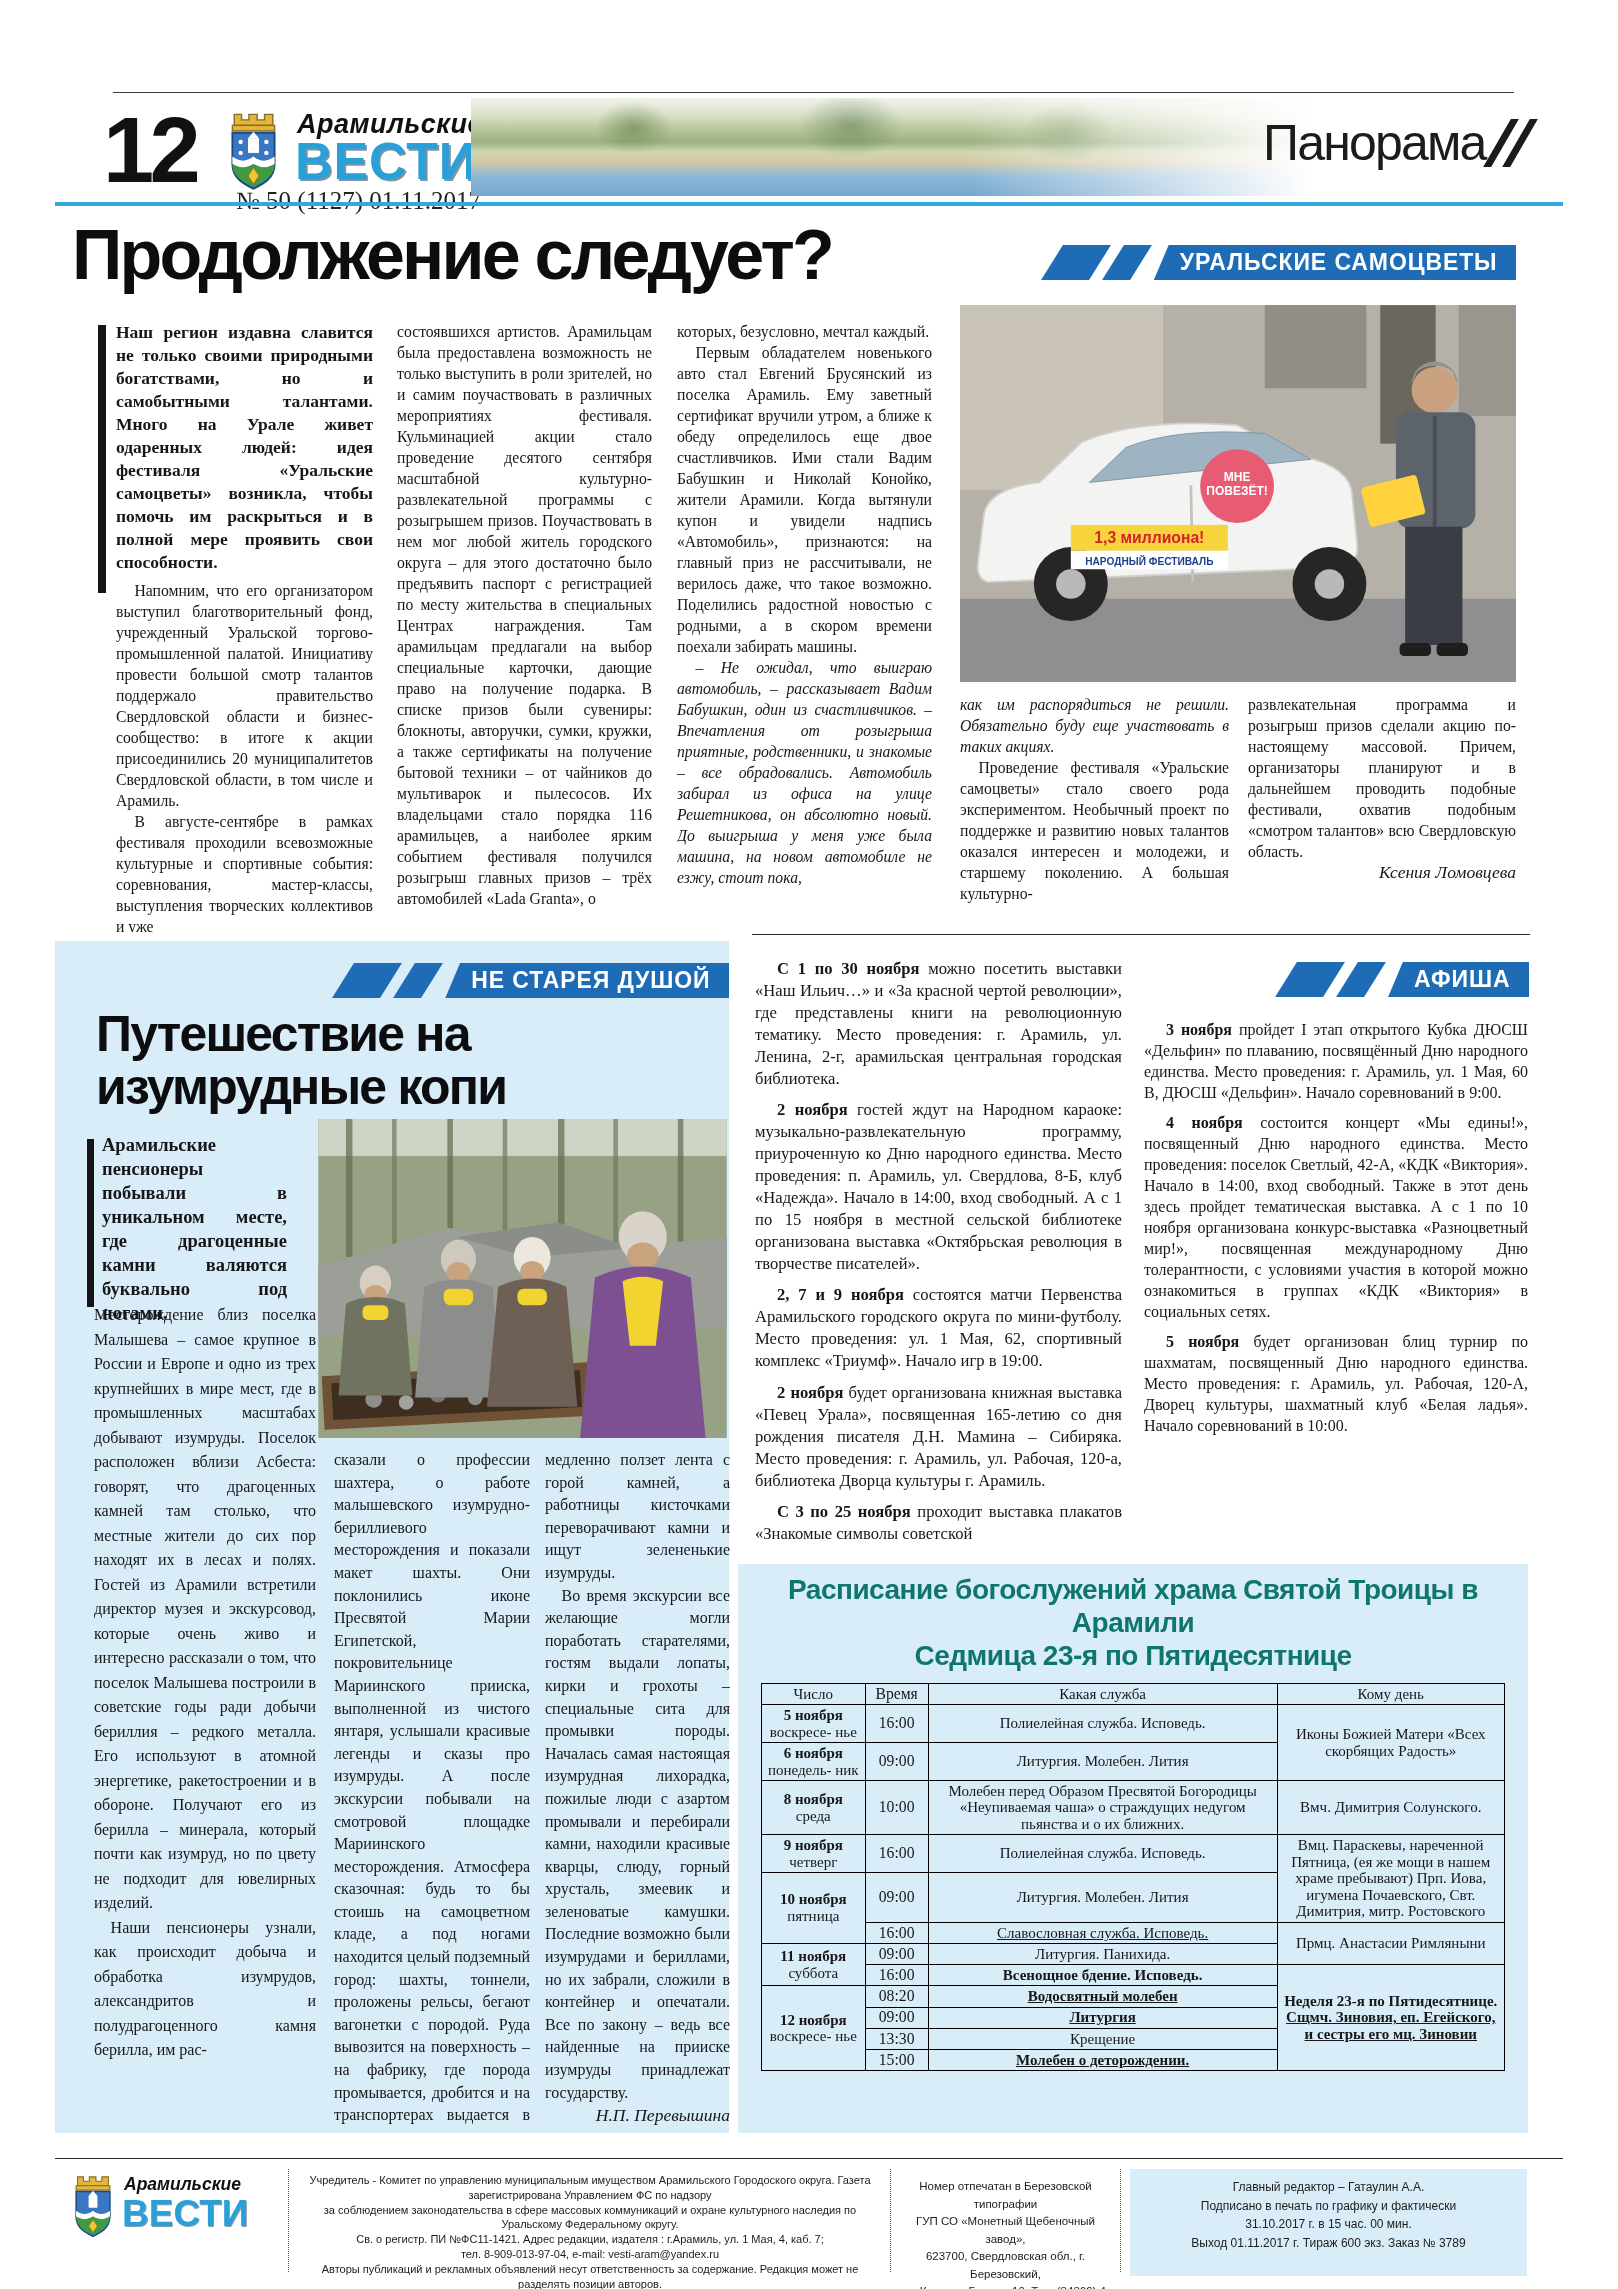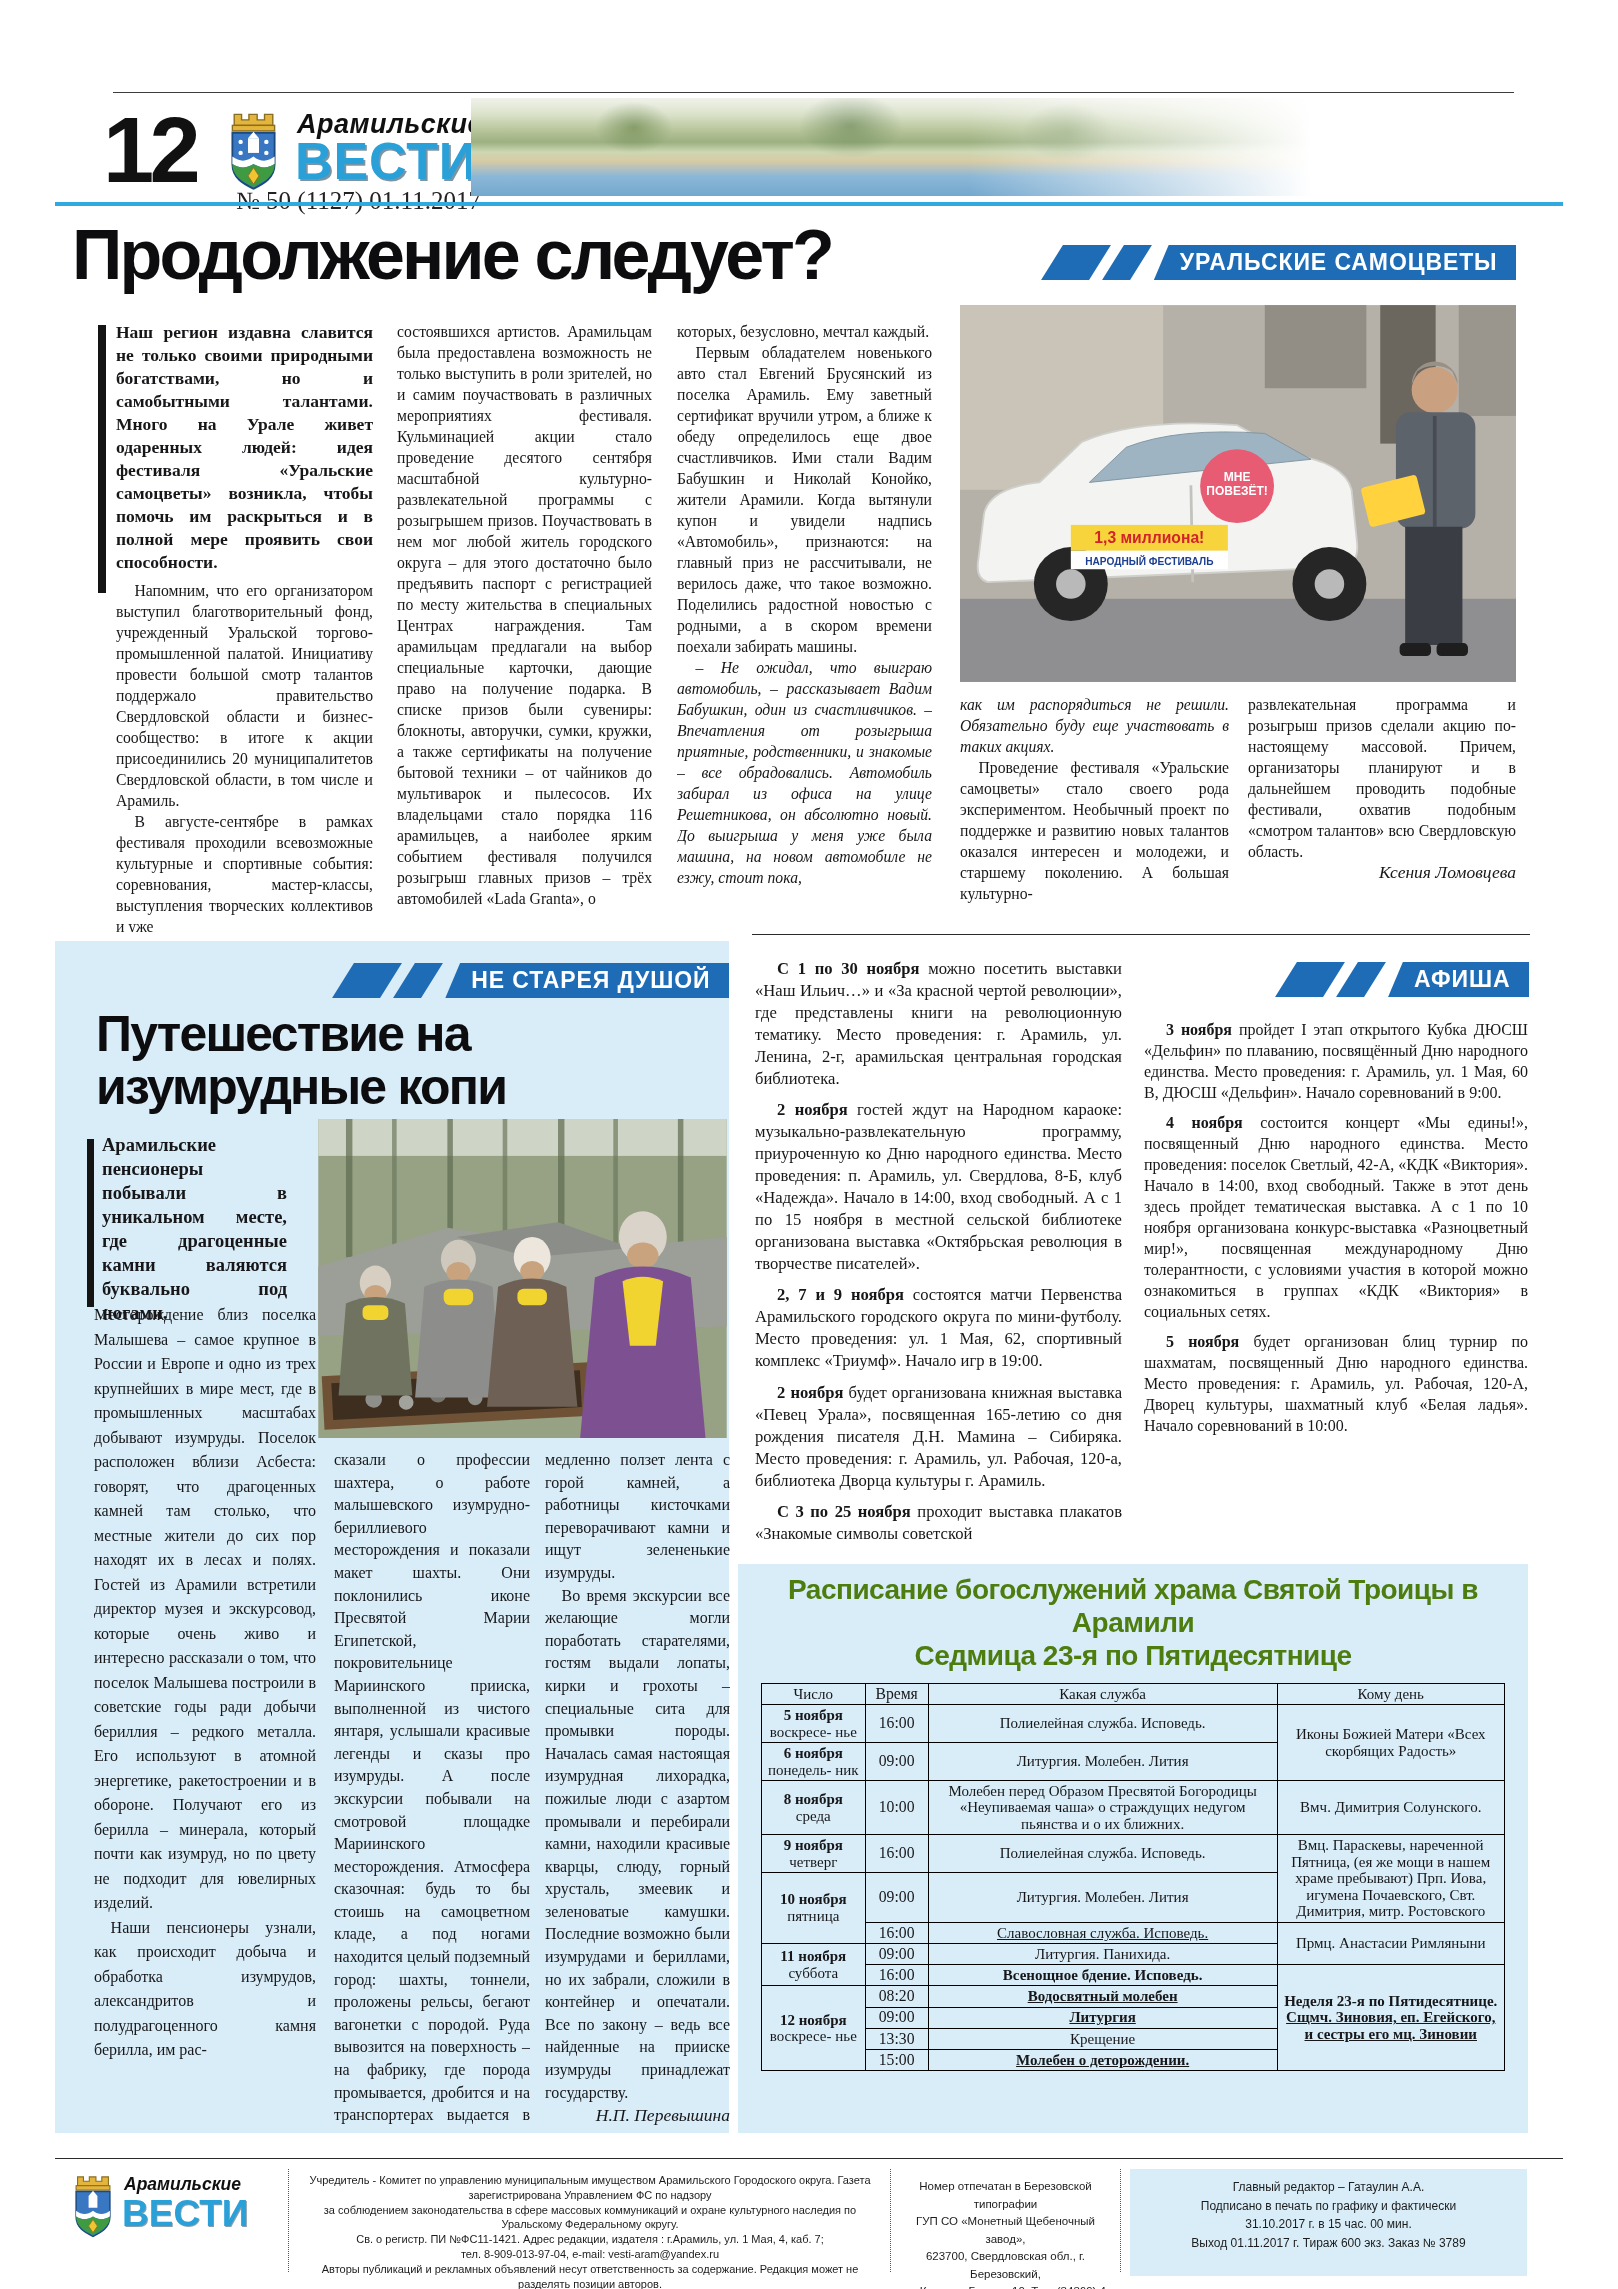--- a/index.html
+++ b/index.html
@@ -53,21 +53,21 @@
   .a2txt p{margin:0;text-indent:16.6px;}
   .a2txt p.noind{text-indent:0;}
   
   .list{font-size:16.6px;line-height:22px;text-align:justify;overflow:hidden;}
   .list p{margin:0 0 9.2px 0;text-indent:22px;}
   .list p.noind{text-indent:0;}
   .b{font-weight:bold;}
   .u{text-decoration:underline;}
   
   .schbox{left:738px;top:1564px;width:790px;height:569px;overflow:hidden;}
-  .schtitle{font-family:"Liberation Sans",sans-serif;font-weight:bold;color:#4d7c0f;
+  .schtitle{font-family:"Liberation Sans",sans-serif;font-weight:bold;color:#0f766e;
             text-align:center;font-size:28px;line-height:33px;letter-spacing:-0.5px;margin:9.2px 9.2px 0 9.2px;}
   table.sch{border-collapse:collapse;margin:11px auto 0 auto;width:744px;}
   table.sch td,table.sch th{border:1.8px solid #000;font-size:15px;line-height:16.6px;
      text-align:center;vertical-align:middle;padding:1.8px 4.6px;font-weight:normal;}
   table.sch .datec{width:96px;text-align:center;} table.sch .timec{width:54px;font-size:15.7px;}
   table.sch .servc{width:360px;} table.sch .dayc{width:227px;}
   
   .footline{left:55px;top:2158px;width:1508px;height:0;border-top:1.8px solid #2b2b2b;}
   .fsep{width:0;height:103px;border-left:1.8px dotted #555;top:2169px;}
   .ftxt{font-family:"Liberation Sans",sans-serif;text-align:center;color:#1c1c1c;}
@@ -99,20 +99,25 @@
     <path d="M31 66 l6 9 l-6 9 l-6 -9 z" fill="#f2c431" stroke="#8a6d1f"></path>
   </svg>
 
   <div class="abs brandtop" style="left: 297px;">Арамильские</div>
   <div class="abs brandmain" style="left: 295px;">ВЕСТИ</div>
   <div class="abs issue">№ 50 (1127) 01.11.2017</div>
 
   <div class="abs photostrip"></div>
   <div class="abs photofade"></div>
 
+  <div class="abs panorama">
+    <span class="txt">Панорама</span>
+    <span class="pslash"></span>
+    <span class="pslash"></span>
+  </div>
   <div class="abs cyanrule"></div>
 
   <div class="tag" style="top:245px;right:103px;">
     <div class="s1"></div>
     <div class="s2"></div>
     <div class="label">УРАЛЬСКИЕ САМОЦВЕТЫ</div>
   </div>
 
   <div class="abs h1" style="left:72px;top:220px;font-size:70px;line-height:1;text-align:center;">Продолжение следует?</div>
 

